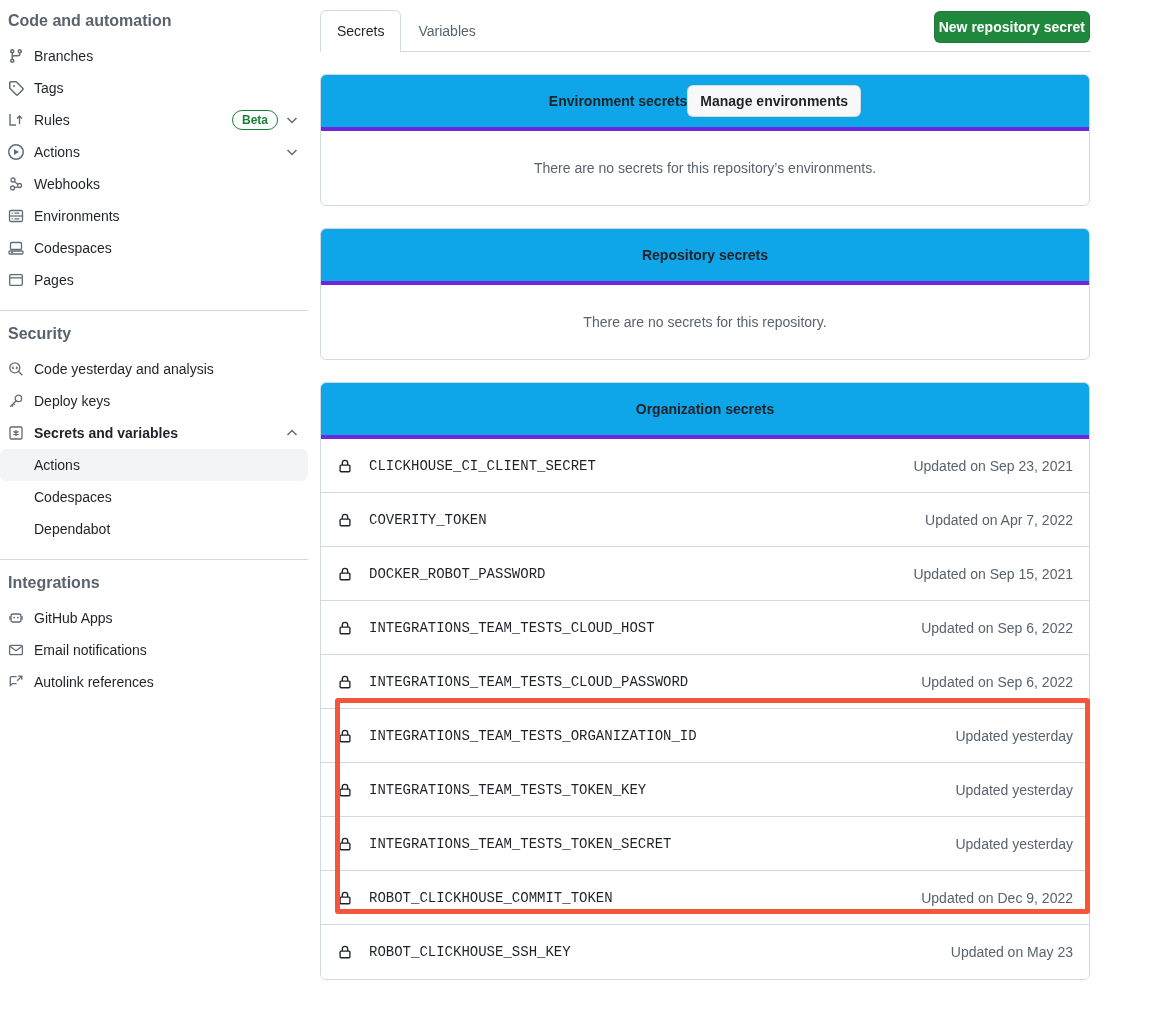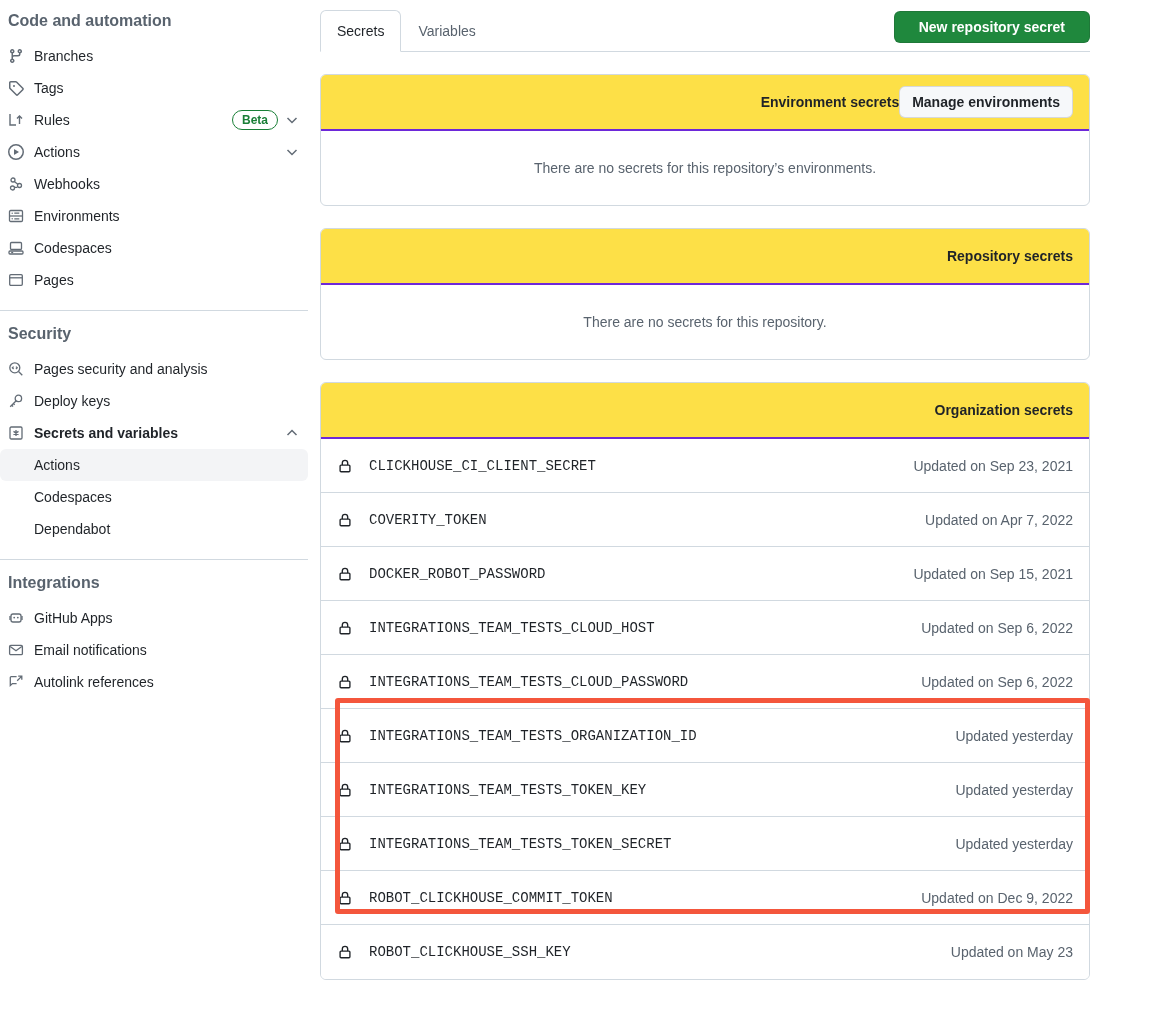--- a/index.html
+++ b/index.html
@@ -125,43 +125,43 @@
   .btn-primary {
     position: absolute;
     right: 0;
     top: 11px;
     background: #1f883d;
     color: #ffffff;
     border: 1px solid rgba(31,35,40,0.15);
     border-radius: 6px;
     font-size: 14px;
     font-weight: 600;
-    padding: 0 24px;
+    padding: 0 4px;
     height: 32px;
     line-height: 30px;
     cursor: pointer;
     font-family: "Liberation Sans", sans-serif;
     white-space: nowrap;
   }
 
   .panel {
     border: 1px solid #d1d9e0;
     border-radius: 6px;
     margin-top: 22px;
     background: #ffffff;
     overflow: hidden;
   }
   .panel-header {
-    background: #fde047;
-    border-bottom: 2px solid #6d28d9;
+    background: #0ea5e9;
+    border-bottom: 4px solid #6d28d9;
     padding: 0 16px;
     height: 56px;
     display: flex;
     align-items: center;
-    justify-content: flex-end;
+    justify-content: center;
   }
   .panel-title { font-size: 14px; font-weight: 600; color: #1f2328; }
   .btn-default {
     background: #f6f8fa;
     border: 1px solid rgba(31,35,40,0.15);
     border-radius: 6px;
     font-size: 14px;
     font-weight: 700;
     color: #1f2328;
     padding: 0 12px;
@@ -322,21 +322,21 @@
     <div class="nav-section-title">Security</div>
 
     <div class="nav-item">
       <span class="ico">
         <svg width="16" height="16" viewBox="0 0 16 16" fill="none" stroke="currentColor" stroke-width="1.3">
             <circle cx="6.8" cy="6.8" r="5"></circle>
             <path d="M10.5 10.5 14.3 14.3"></path>
             <path d="M5.6 5.6 4.4 6.8l1.2 1.2M8 5.6l1.2 1.2L8 8"></path>
           </svg>
       </span>
-      <span class="nav-label">Pages security and analysis</span>
+      <span class="nav-label">Code yesterday and analysis</span>
     </div>
 
     <div class="nav-item">
       <span class="ico">
         <svg width="16" height="16" viewBox="0 0 16 16" fill="none" stroke="currentColor" stroke-width="1.3">
             <circle cx="10.4" cy="5.4" r="3.2"></circle>
             <path d="M8.2 7.8 2.2 13.8M3.8 12.2l1.3 1.3M5.4 10.6l1.3 1.3"></path>
           </svg>
       </span>
       <span class="nav-label">Deploy keys</span>

